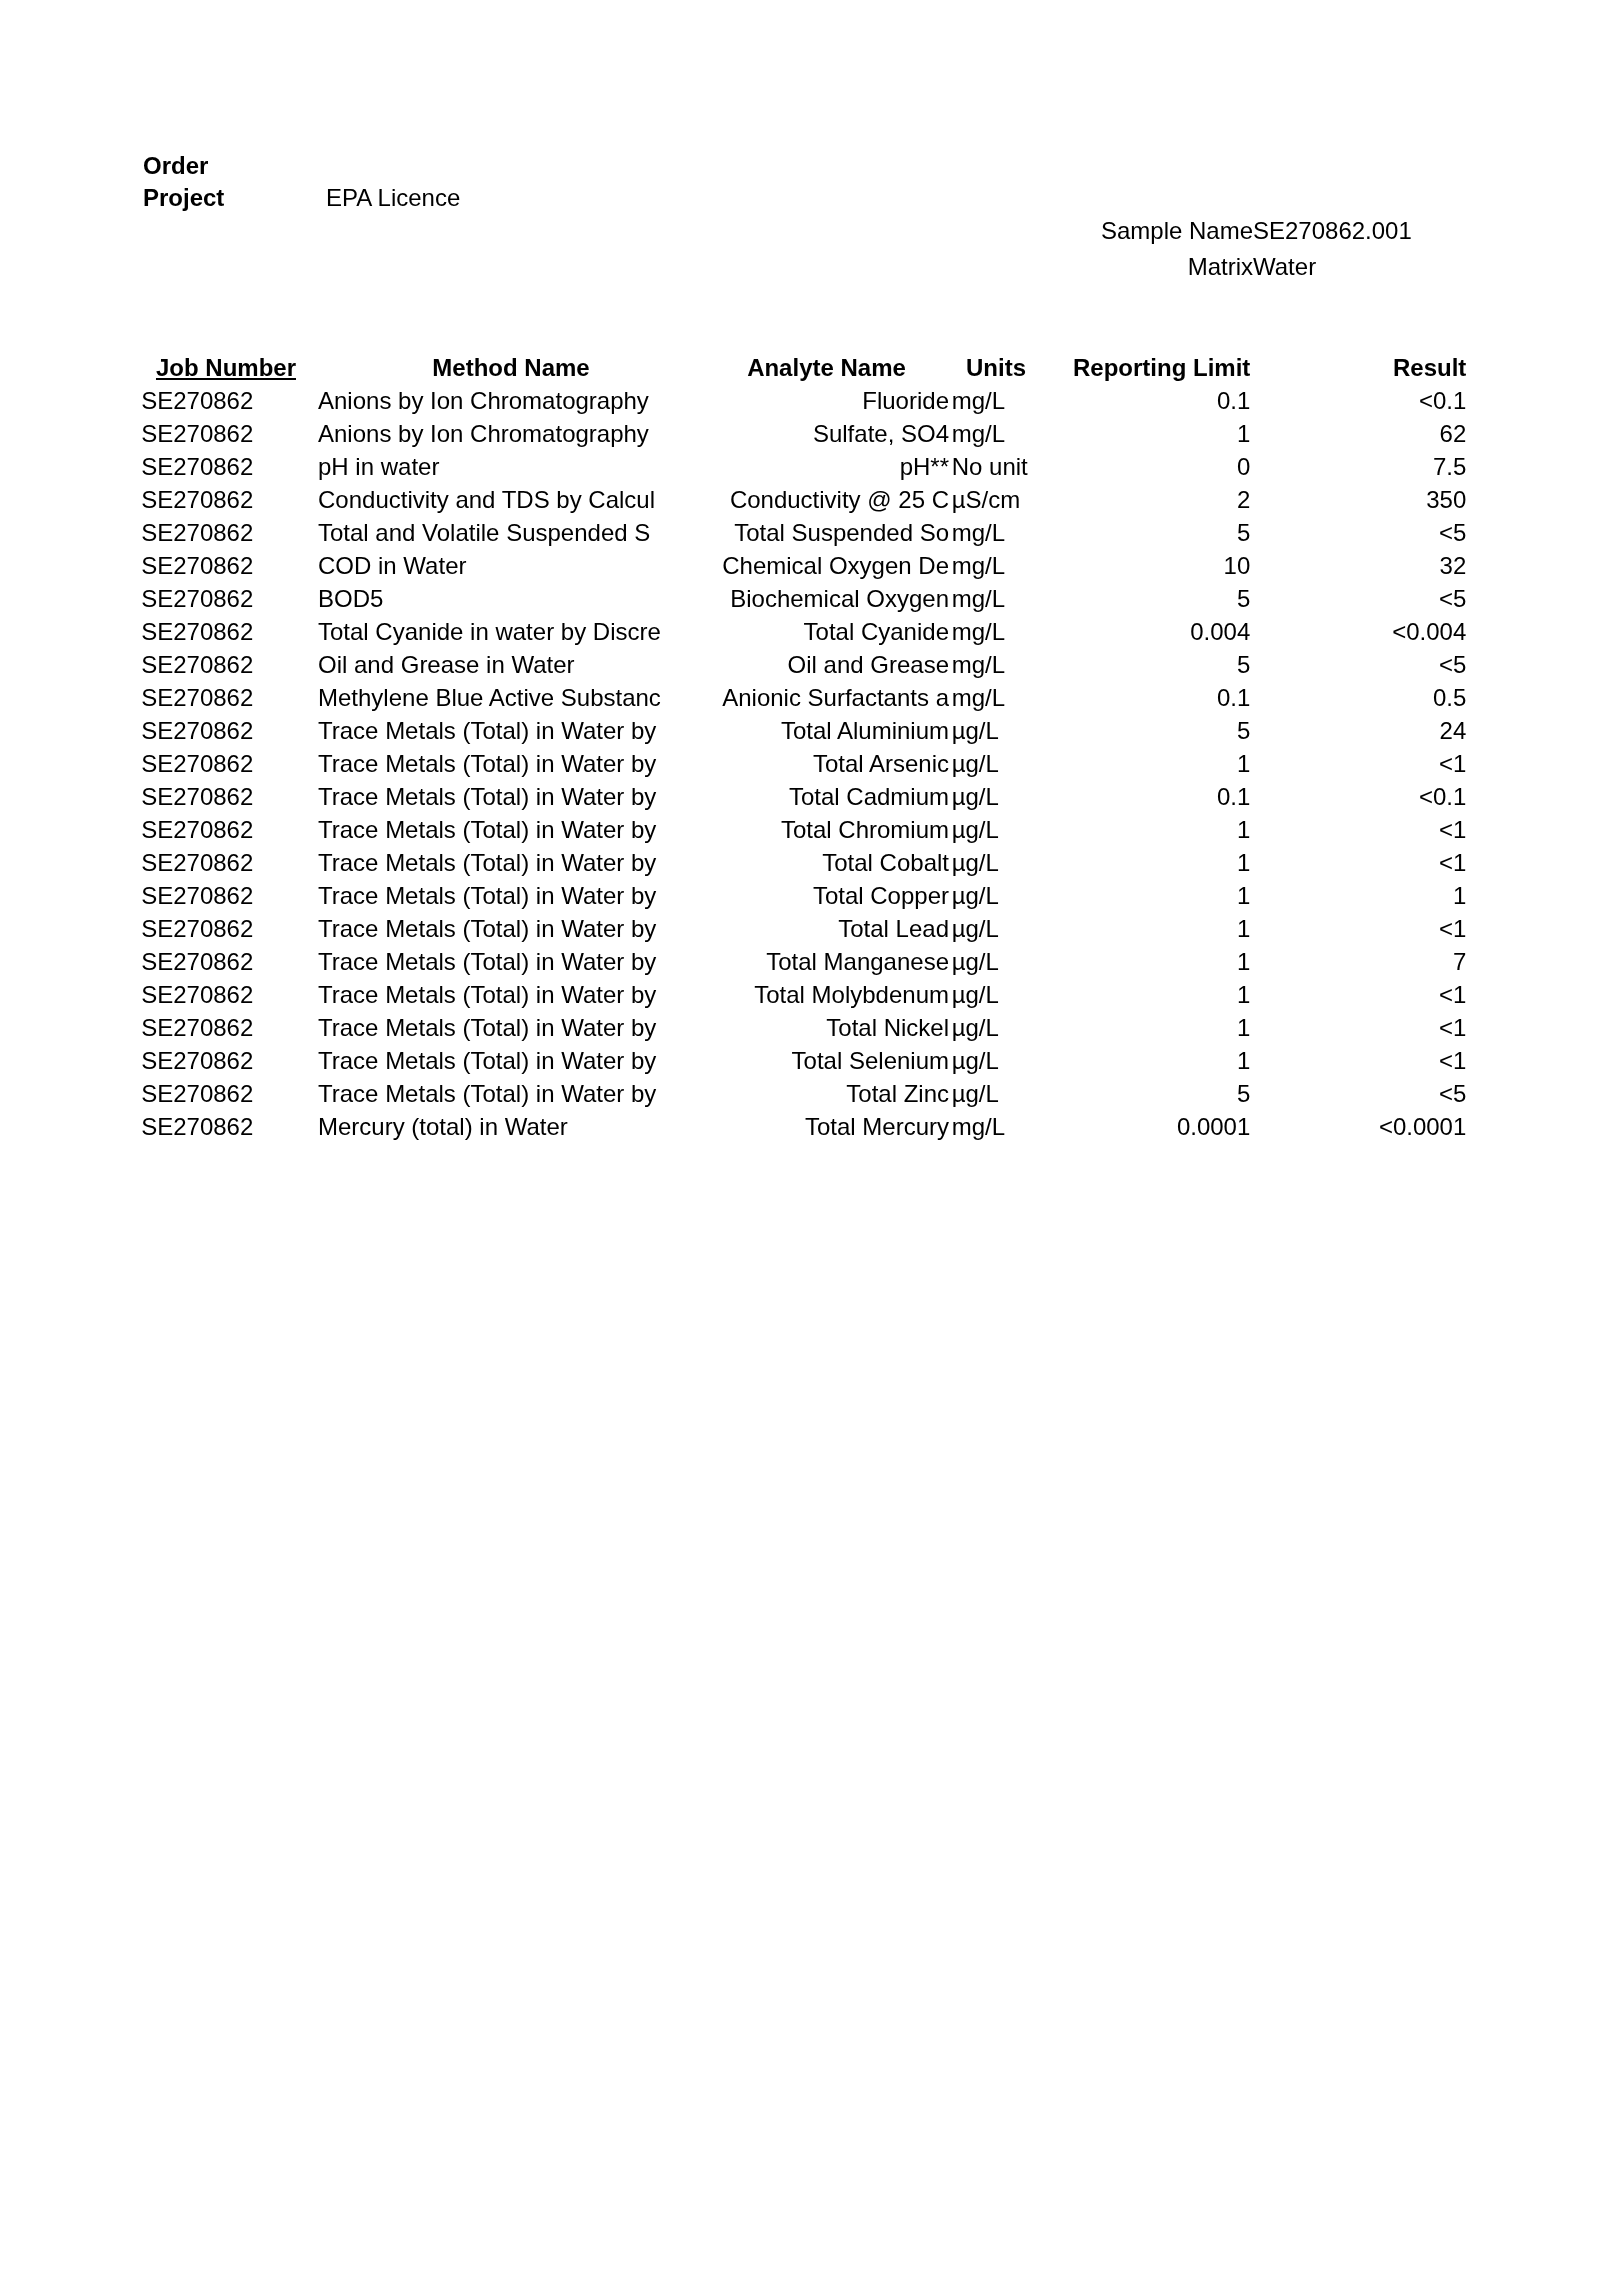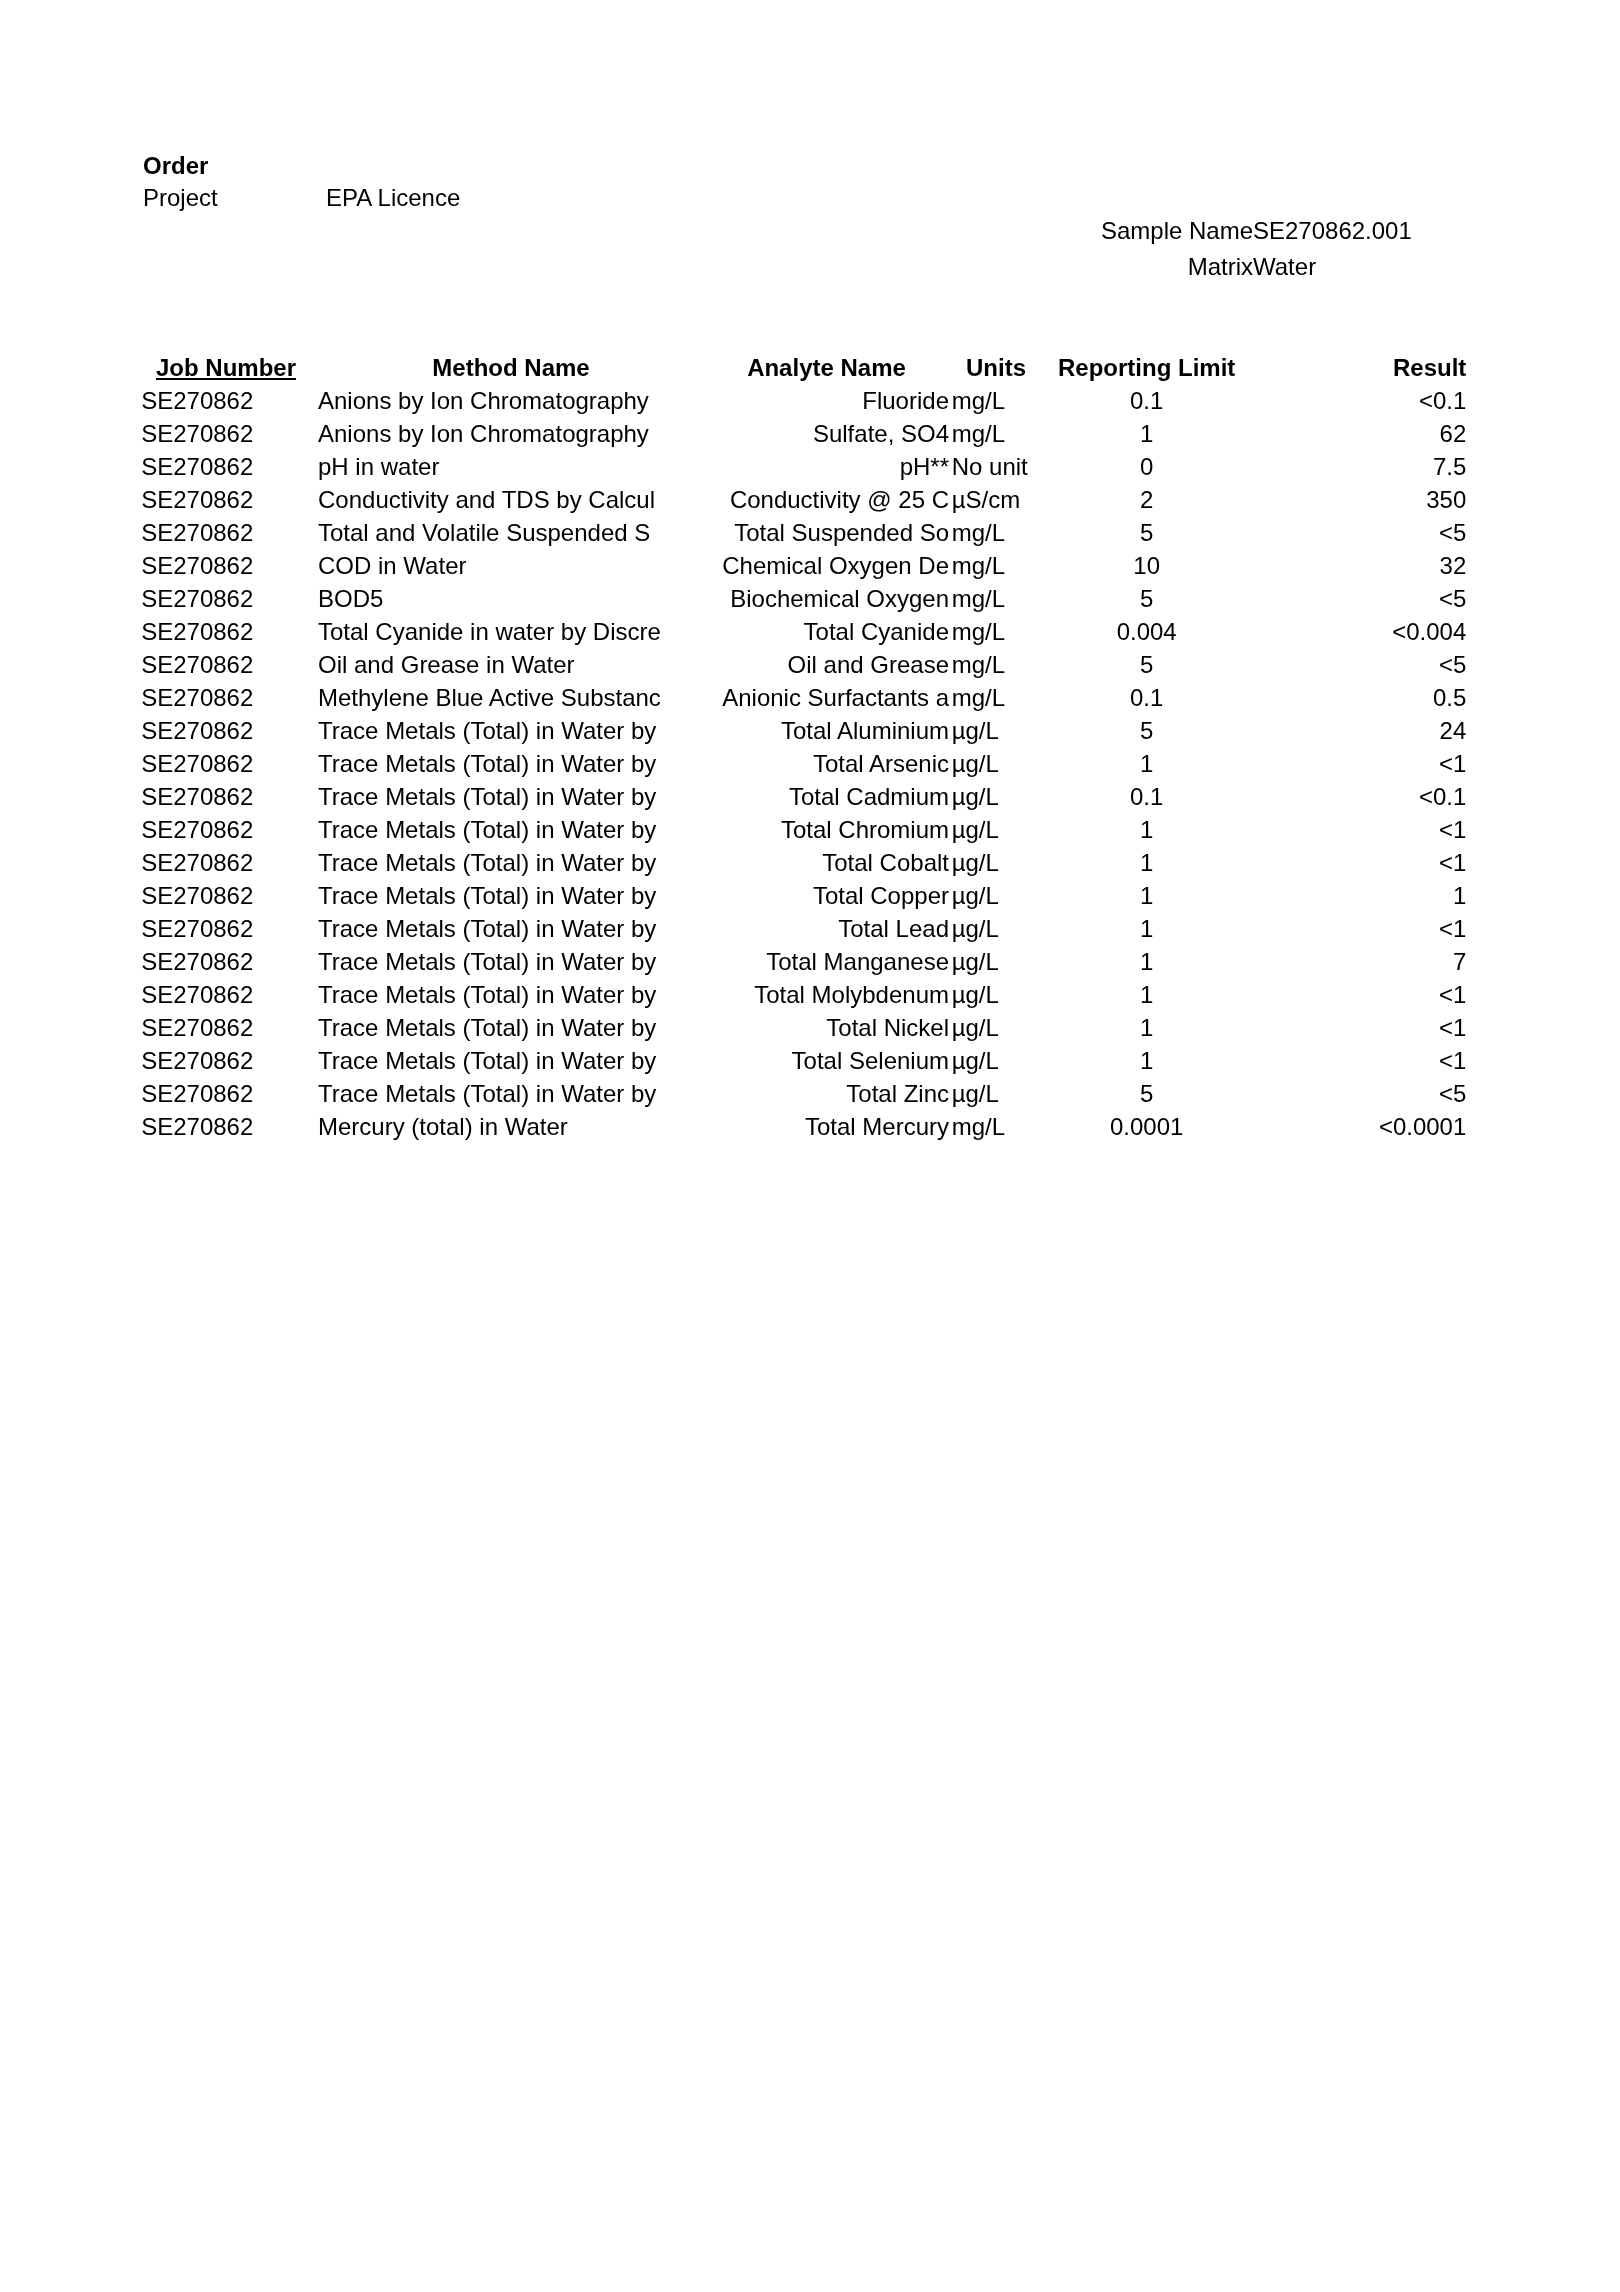--- a/index.html
+++ b/index.html
@@ -10,21 +10,21 @@
     height: 2293px;
     font-family: "Liberation Sans", sans-serif;
     font-size: 24px;
     color: #000000;
     overflow: hidden;
   }
   .bold { font-weight: 700; }
 
   
   .order-label   { position: absolute; left: 143px; top: 152px; font-weight: 700; white-space: nowrap; }
-  .project-label { position: absolute; left: 143px; top: 184px; font-weight: 400; white-space: nowrap; }
+  .project-label { position: absolute; left: 143px; top: 184px; font-weight: 700; white-space: nowrap; }
   .project-value { position: absolute; left: 326px; top: 184px; white-space: nowrap; }
 
   
   .sample-info { position: absolute; left: 761px; top: 213px; width: 734px; }
   .info-row { height: 36px; line-height: 36px; white-space: nowrap; }
   .info-label {
     display: inline-block;
     width: 492px;
     text-align: right;
     font-weight: 400;
@@ -64,21 +64,21 @@
   col.c-result  { width: 216px; }
 
   th.col-job     { text-align: center; text-decoration: underline; }
   td.col-job     { text-align: left; padding-left: 7.2px; }
   th.col-method  { text-align: center; }
   td.col-method  { text-align: left; }
   th.col-analyte { text-align: center; }
   td.col-analyte { text-align: right; }
   th.col-units   { text-align: center; }
   td.col-units   { text-align: left; padding-left: 2.7px; }
-  th.col-limit,  td.col-limit  { text-align: center; padding-right: 2.7px; }
+  th.col-limit,  td.col-limit  { text-align: right; padding-right: 2.7px; }
   th.col-result, td.col-result { text-align: right; padding-right: 2.7px; }
 </style>
 </head>
 <body>
 
 <div class="order-label">Order</div>
 <div class="project-label">Project</div>
 <div class="project-value">EPA Licence</div>
 
 <div class="sample-info">

